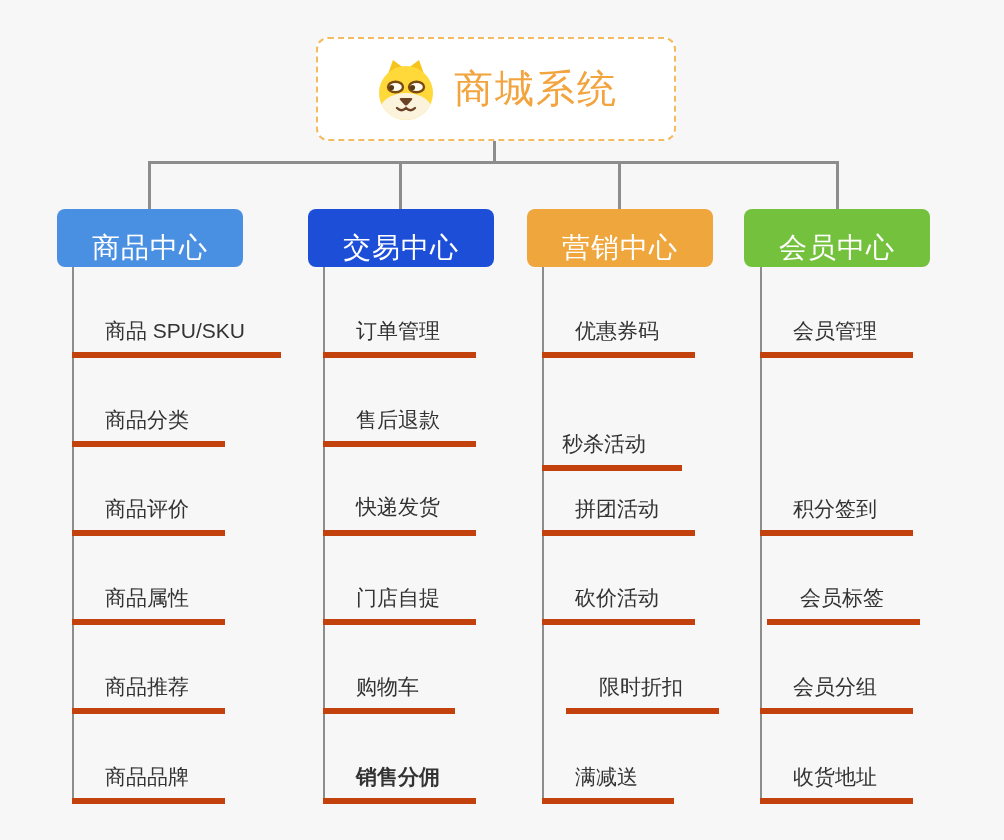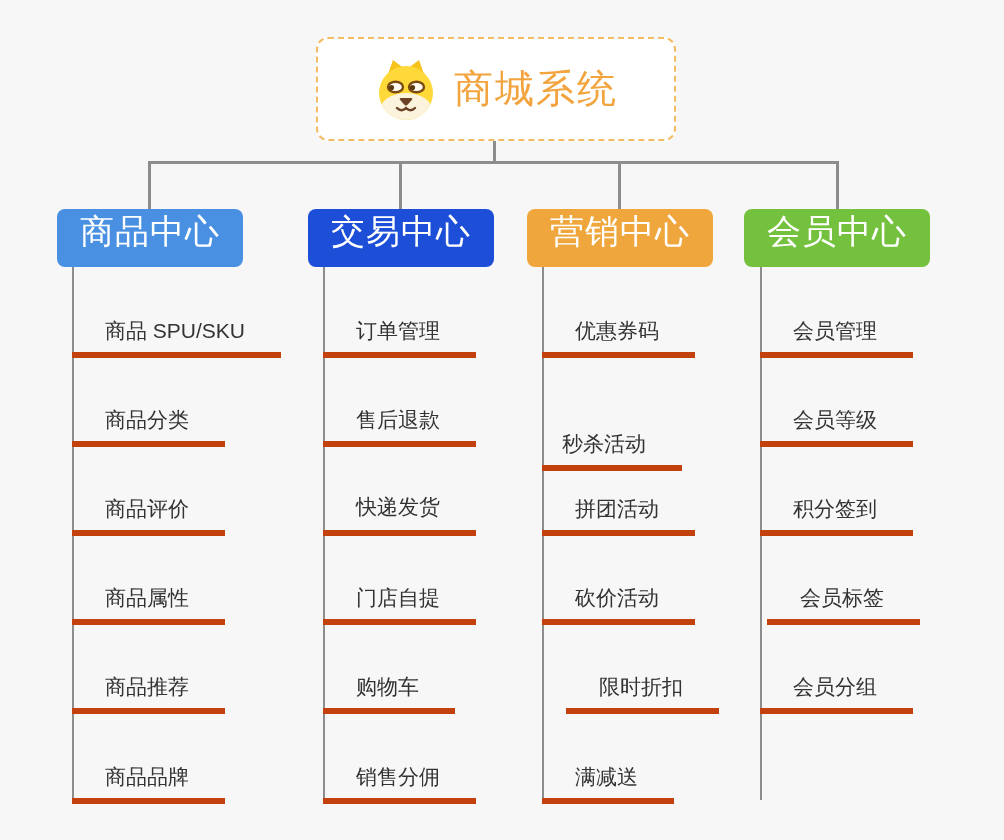--- a/index.html
+++ b/index.html
@@ -10,22 +10,22 @@
   .root{position:absolute;left:316px;top:37px;width:360px;height:104px;box-sizing:border-box;
         background:#ffffff;border:2px dashed #f3bc63;border-radius:12px;
         display:flex;align-items:center;justify-content:center;gap:16px;}
   .root-title{font-size:39px;color:#f2a43f;letter-spacing:2px;}
 
   
   .line{position:absolute;background:#8d8d8d;}
 
   
   .branch{position:absolute;top:209px;width:186px;height:58px;border-radius:8px;
-          display:flex;align-items:flex-start;justify-content:center;
-          color:#ffffff;font-size:34px;letter-spacing:1px;}
+          display:flex;align-items:flex-end;justify-content:center;
+          color:#ffffff;font-size:28px;letter-spacing:1px;}
 
   
   .leaf{position:absolute;box-sizing:border-box;white-space:nowrap;
         padding:0 36px 7px 33px;border-bottom:6px solid #c2410c;
         font-size:21px;line-height:28px;color:#333333;}
 </style>
 </head>
 <body>
 
 <div class="stage">
@@ -81,28 +81,28 @@
   <div class="leaf" style="left:72px;top:495px;">商品评价</div>
   <div class="leaf" style="left:72px;top:584px;">商品属性</div>
   <div class="leaf" style="left:72px;top:673px;">商品推荐</div>
   <div class="leaf" style="left:72px;top:763px;">商品品牌</div>
 
   <div class="leaf" style="left:323px;top:317px;">订单管理</div>
   <div class="leaf" style="left:323px;top:406px;">售后退款</div>
   <div class="leaf" style="left:323px;top:495px;font-family:Liberation Mono, monospace;">快递发货</div>
   <div class="leaf" style="left:323px;top:584px;">门店自提</div>
   <div class="leaf" style="left:323px;top:673px;">购物车</div>
-  <div class="leaf" style="left:323px;top:763px;">销售分佣</div>
+  <div class="leaf" style="left:323px;top:763px;font-weight:bold;">销售分佣</div>
 
   <div class="leaf" style="left:542px;top:317px;">优惠券码</div>
   <div class="leaf" style="left:542px;top:430px;padding-left:20px;">秒杀活动</div>
   <div class="leaf" style="left:542px;top:495px;">拼团活动</div>
   <div class="leaf" style="left:542px;top:584px;">砍价活动</div>
   <div class="leaf" style="left:542px;top:673px;margin-left:24px;">限时折扣</div>
   <div class="leaf" style="left:542px;top:763px;text-align:center;">满减送</div>
 
   <div class="leaf" style="left:760px;top:317px;">会员管理</div>
-  <div class="leaf" style="left:760px;top:406px;">会员等级</div>
   <div class="leaf" style="left:760px;top:495px;">积分签到</div>
   <div class="leaf" style="left:760px;top:584px;margin-left:7px;">会员标签</div>
   <div class="leaf" style="left:760px;top:673px;">会员分组</div>
+  <div class="leaf" style="left:760px;top:763px;">收货地址</div>
 
 </div>
 
 </body></html>

